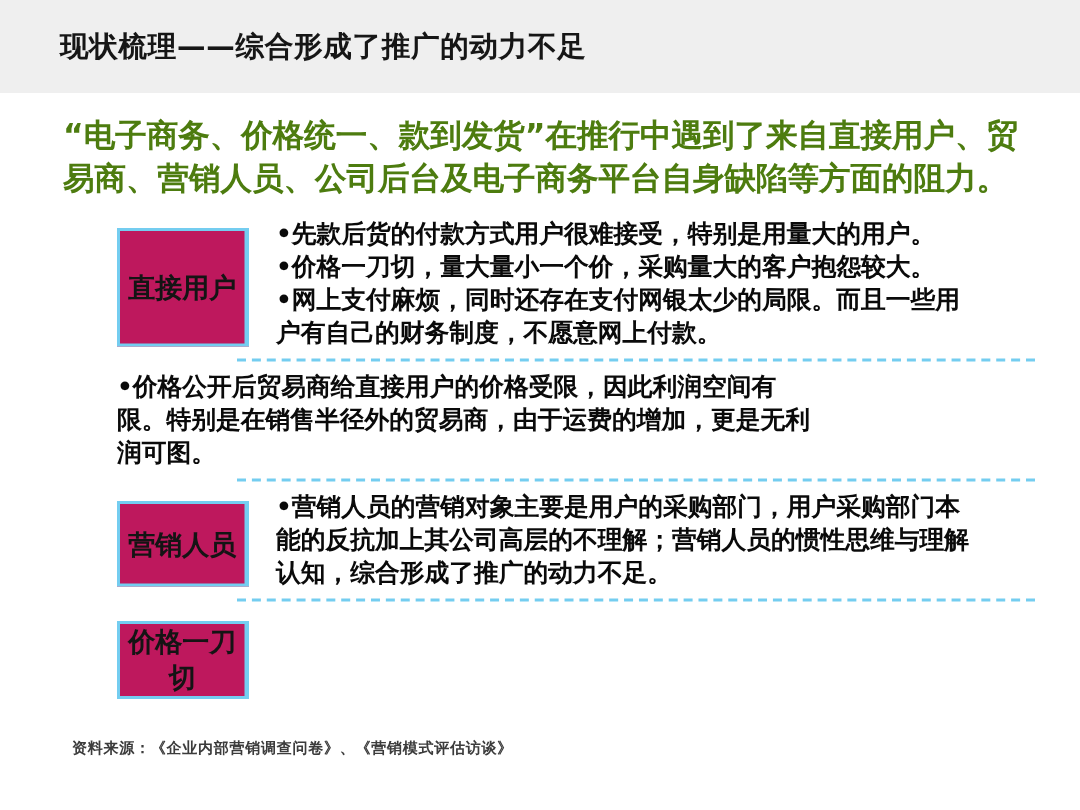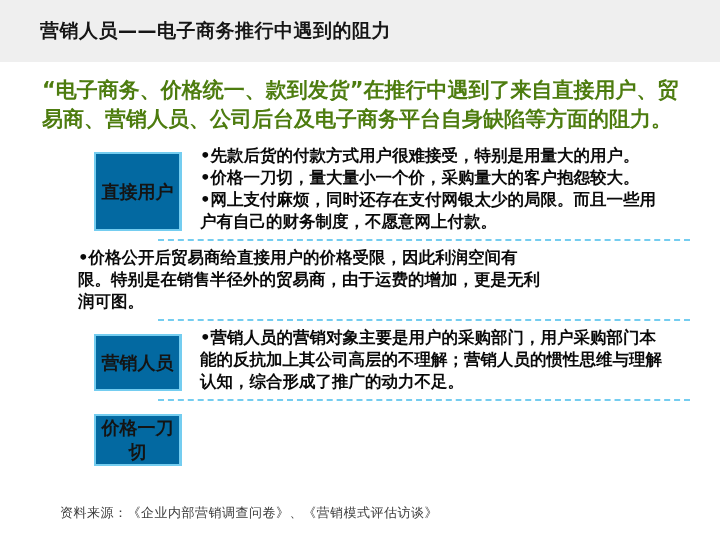--- a/index.html
+++ b/index.html
@@ -50,24 +50,24 @@
   }
   .row {
     display: flex;
     align-items: stretch;
     column-gap: 18px;
     padding: 3px 0;
   }
   .label-box {
     width: 88px;
     min-width: 88px;
-    margin: 7px 0 2px 16px;
+    margin: 7px 0 2px 0;
     border: 2px solid var(--accent);
     border-right-width: 3px;
-    background: #0369a1;
+    background: #be185d;
     display: flex;
     align-items: center;
     justify-content: center;
     font-size: 18px;
     font-weight: bold;
     color: #141414;
     text-align: center;
   }
   .bullets {
     flex: 1;
@@ -78,33 +78,33 @@
     color: #0a0a0a;
   }
   .separator {
     border-top: 2px dashed var(--accent);
     margin: 3px 0 3px 80px;
   }
   .source {
     position: absolute;
     left: 48px;
     top: 492px;
-    margin: 12px;
-    font-size: 13px;
-    font-weight: normal;
+    margin: 0;
+    font-size: 10px;
+    font-weight: bold;
     color: #3c3c3c;
     letter-spacing: 0.5px;
   }
 </style>
 </head>
 <body>
 
 <div class="slide">
   <header class="slide-header">
-    <h1 class="slide-title">营销人员——电子商务推行中遇到的阻力</h1>
+    <h1 class="slide-title">现状梳理——综合形成了推广的动力不足</h1>
   </header>
 
   <p class="intro">“电子商务、价格统一、款到发货”在推行中遇到了来自直接用户、贸易商、营销人员、公司后台及电子商务平台自身缺陷等方面的阻力。</p>
 
   <div class="rows" id="rows">
   <div class="row">
     <div class="label-box">
       <span class="label-text">直接用户</span>
     </div>
     <div class="bullets">

